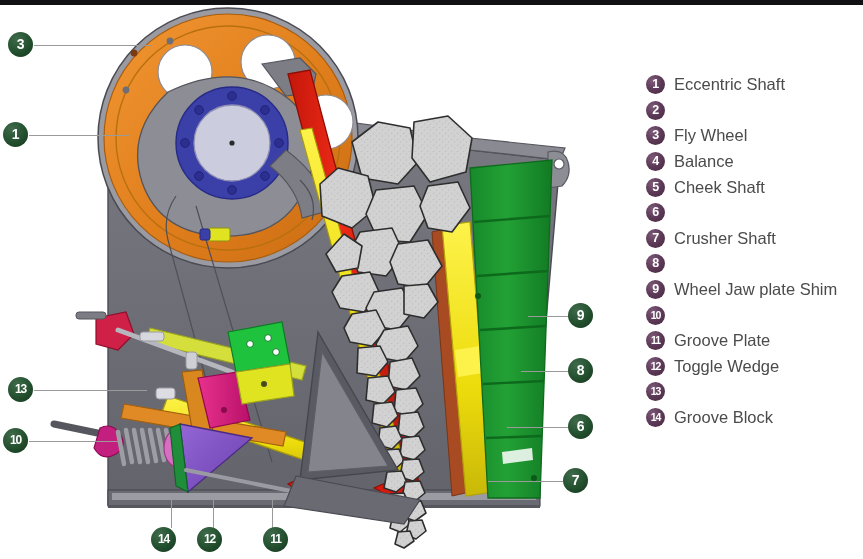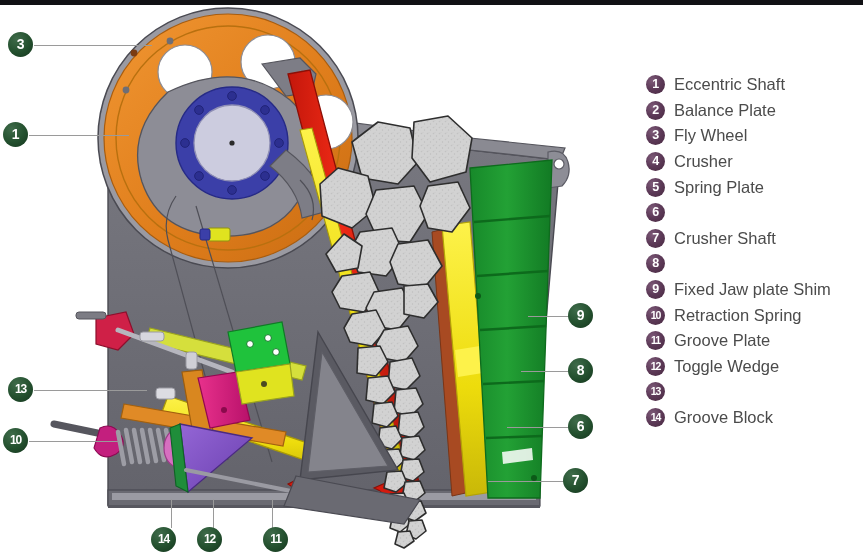--- a/index.html
+++ b/index.html
@@ -361,51 +361,49 @@
       <div class="callout two-digit" style="left: 263px; top: 527px;">11</div>
     </div>
 
   <div id="legend">
       <div class="legend-row">
         <div class="legend-bullet">1</div>
         <div class="legend-label">Eccentric Shaft</div>
       </div>
       <div class="legend-row">
         <div class="legend-bullet">2</div>
-        <div class="legend-label">Balance Plate</div>
       </div>
       <div class="legend-row">
         <div class="legend-bullet">3</div>
         <div class="legend-label">Fly Wheel</div>
       </div>
       <div class="legend-row">
         <div class="legend-bullet">4</div>
-        <div class="legend-label">Crusher</div>
+        <div class="legend-label">Balance</div>
       </div>
       <div class="legend-row">
         <div class="legend-bullet">5</div>
-        <div class="legend-label">Spring Plate</div>
+        <div class="legend-label">Cheek Shaft</div>
       </div>
       <div class="legend-row">
         <div class="legend-bullet">6</div>
       </div>
       <div class="legend-row">
         <div class="legend-bullet">7</div>
         <div class="legend-label">Crusher Shaft</div>
       </div>
       <div class="legend-row">
         <div class="legend-bullet">8</div>
       </div>
       <div class="legend-row">
         <div class="legend-bullet">9</div>
-        <div class="legend-label">Fixed Jaw plate Shim</div>
+        <div class="legend-label">Wheel Jaw plate Shim</div>
       </div>
       <div class="legend-row">
         <div class="legend-bullet two-digit">10</div>
-        <div class="legend-label">Retraction Spring</div>
       </div>
       <div class="legend-row">
         <div class="legend-bullet two-digit">11</div>
         <div class="legend-label">Groove Plate</div>
       </div>
       <div class="legend-row">
         <div class="legend-bullet two-digit">12</div>
         <div class="legend-label">Toggle Wedge</div>
       </div>
       <div class="legend-row">

